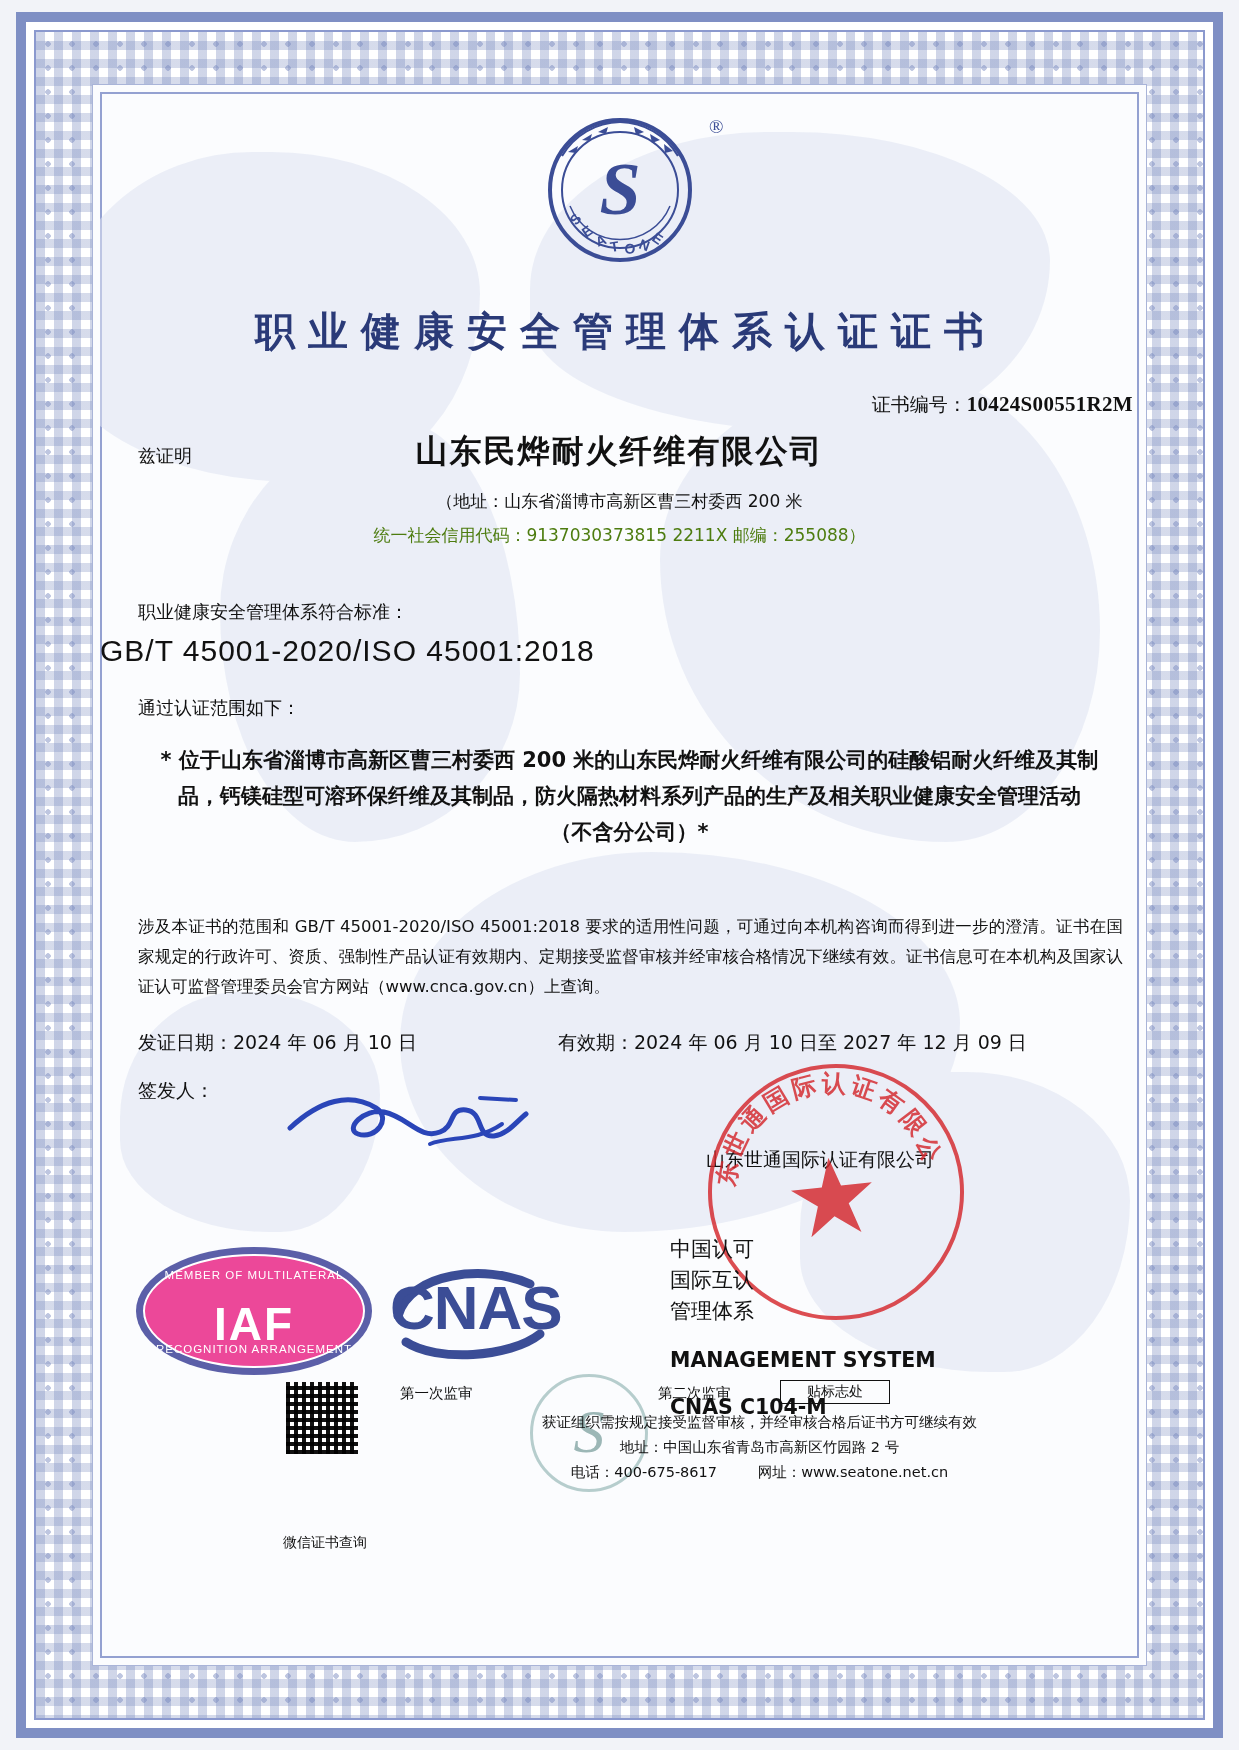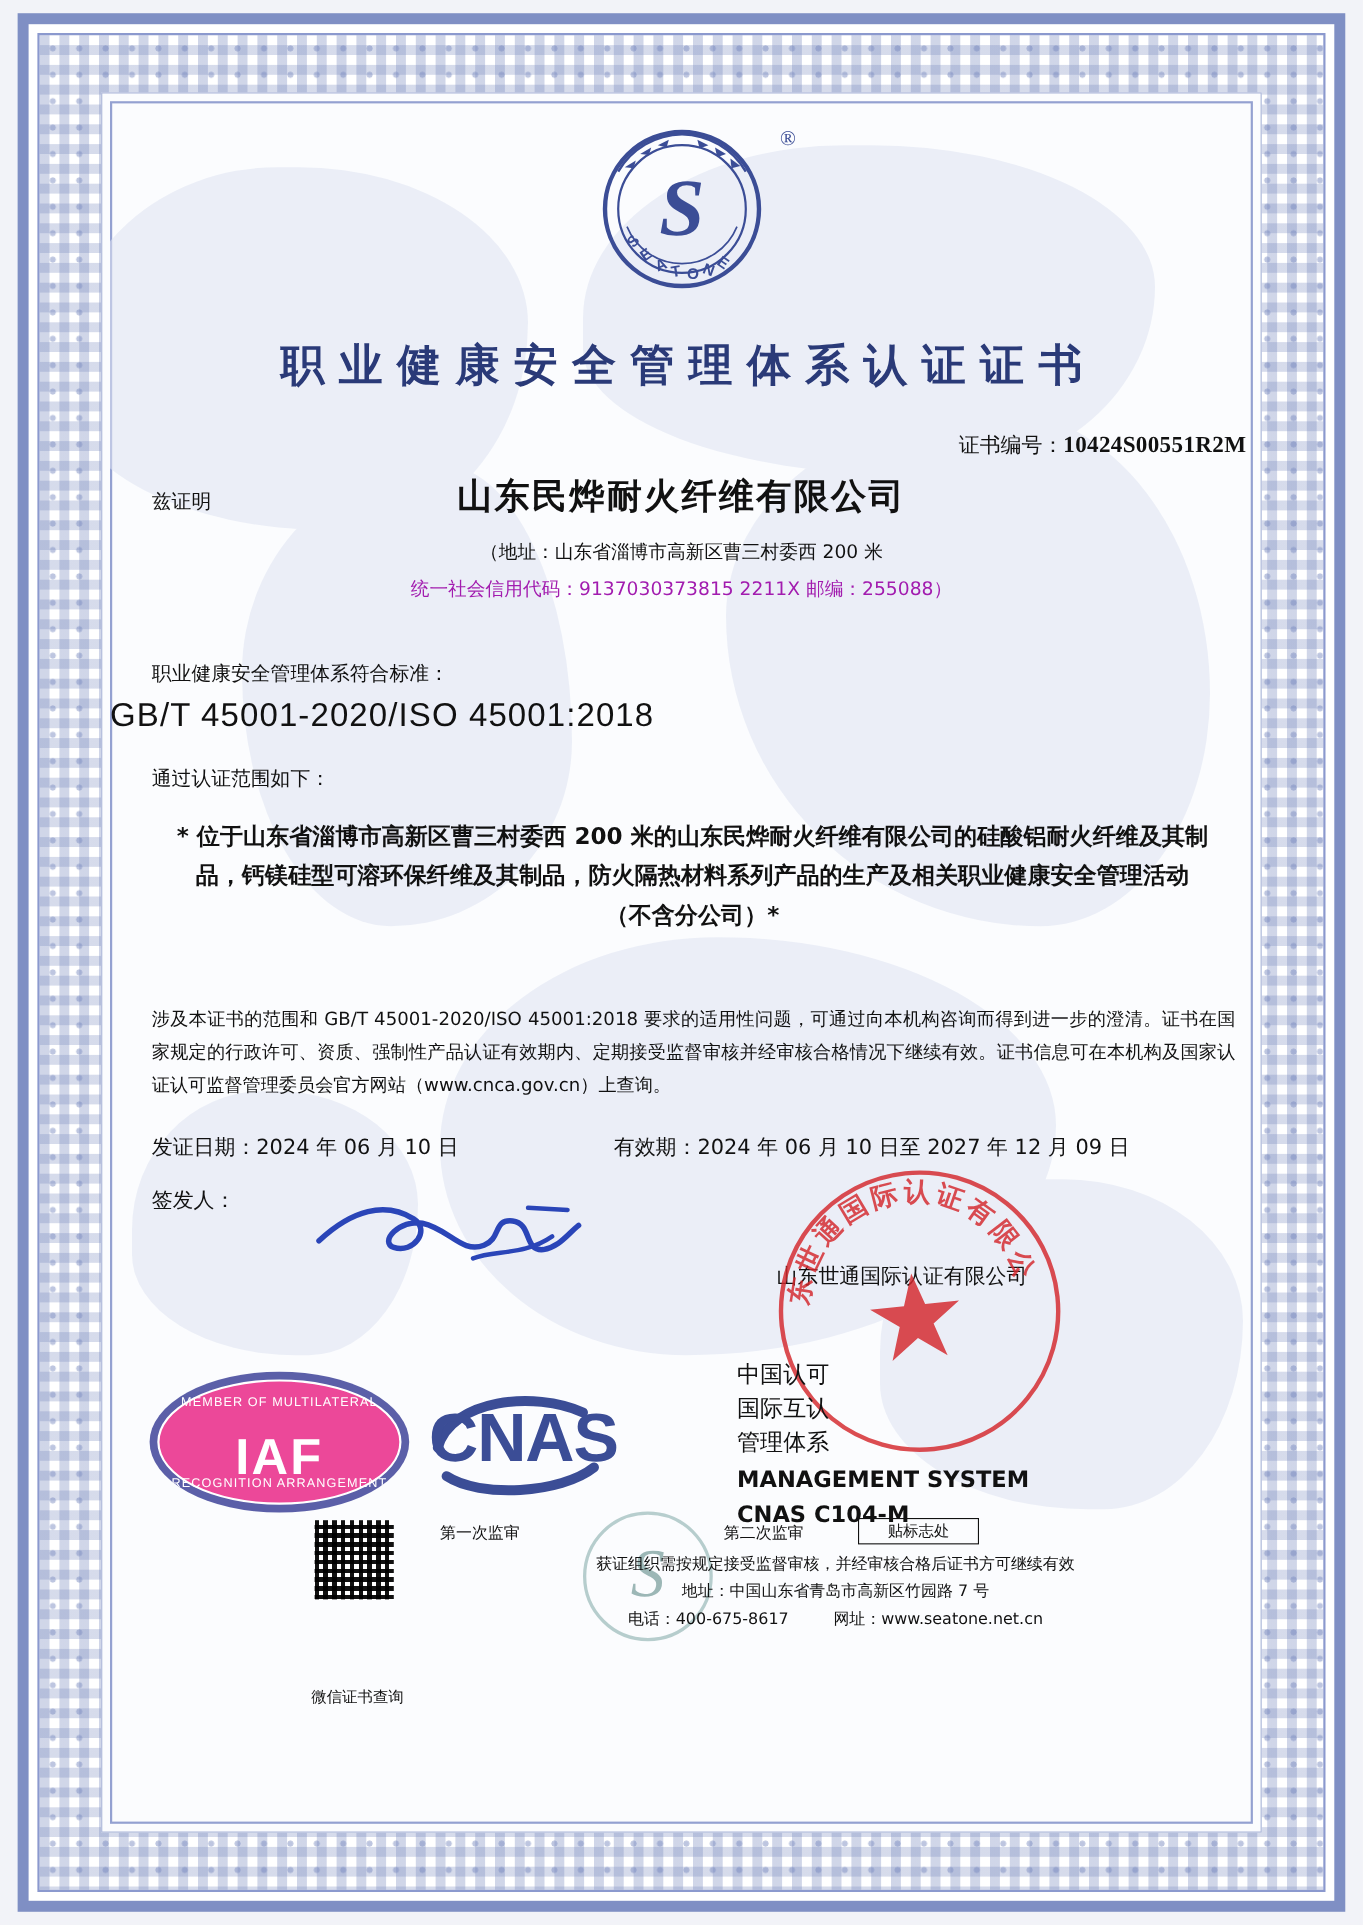--- a/index.html
+++ b/index.html
@@ -139,21 +139,21 @@
     font-size: 17px;
     color: #111;
     font-family: "DejaVu Sans", sans-serif;
   }
   .addr2 {
     position: absolute;
     top: 432px;
     left: 0; right: 0;
     text-align: center;
     font-size: 17px;
-    color: #a21caf;
+    color: #4d7c0f;
     font-family: "DejaVu Sans", sans-serif;
   }
   .standard {
     position: absolute;
     top: 542px;
     left: 0; right: 0;
     text-align: left;
     font-size: 30px;
     color: #111;
     font-family: "Liberation Sans", sans-serif;
@@ -292,21 +292,21 @@
     font-family: "Liberation Sans", sans-serif;
   }
   .cnas-right {
     position: absolute;
     top: 1142px;
     left: 570px;
     font-family: "DejaVu Sans", sans-serif;
     color: #111;
   }
   .cnas-cn { font-size: 21px; line-height: 31px; }
-  .cnas-en { font-size: 20.5px; font-weight: bold; line-height: 27px; margin-top: 5px;}
+  .cnas-en { font-size: 20.5px; font-weight: bold; line-height: 27px; margin-top: 20px;}
   .qr {
     position: absolute;
     left: 186px;
     top: 1290px;
     width: 72px;
     height: 72px;
     background:
       repeating-linear-gradient(90deg,#111 0 4px,#fff 4px 8px),
       repeating-linear-gradient(0deg,#111 0 4px,#fff 4px 8px);
     background-blend-mode: multiply;
@@ -511,21 +511,21 @@
     </div>
 
     <div class="audit-row">
       <span class="audit1">第一次监审</span>
       <span class="audit2">第二次监审</span>
       <span class="sticker">贴标志处</span>
     </div>
 
     <div class="footer-lines">
       <div>获证组织需按规定接受监督审核，并经审核合格后证书方可继续有效</div>
-      <div>地址：中国山东省青岛市高新区竹园路 7 号</div>
+      <div>地址：中国山东省青岛市高新区竹园路 2 号</div>
       <div class="footer-contact">
         <span>电话：400-675-8617</span>
         <span>网址：www.seatone.net.cn</span>
       </div>
     </div>
 
   </div>
 </div>
 
 </body></html>

